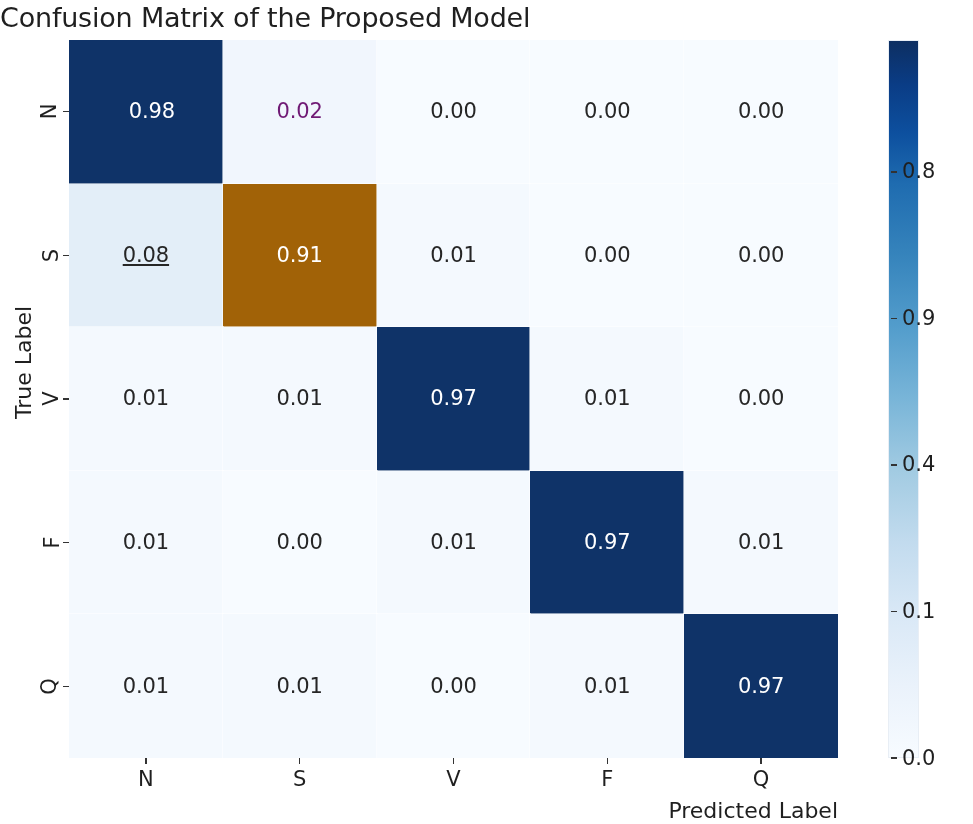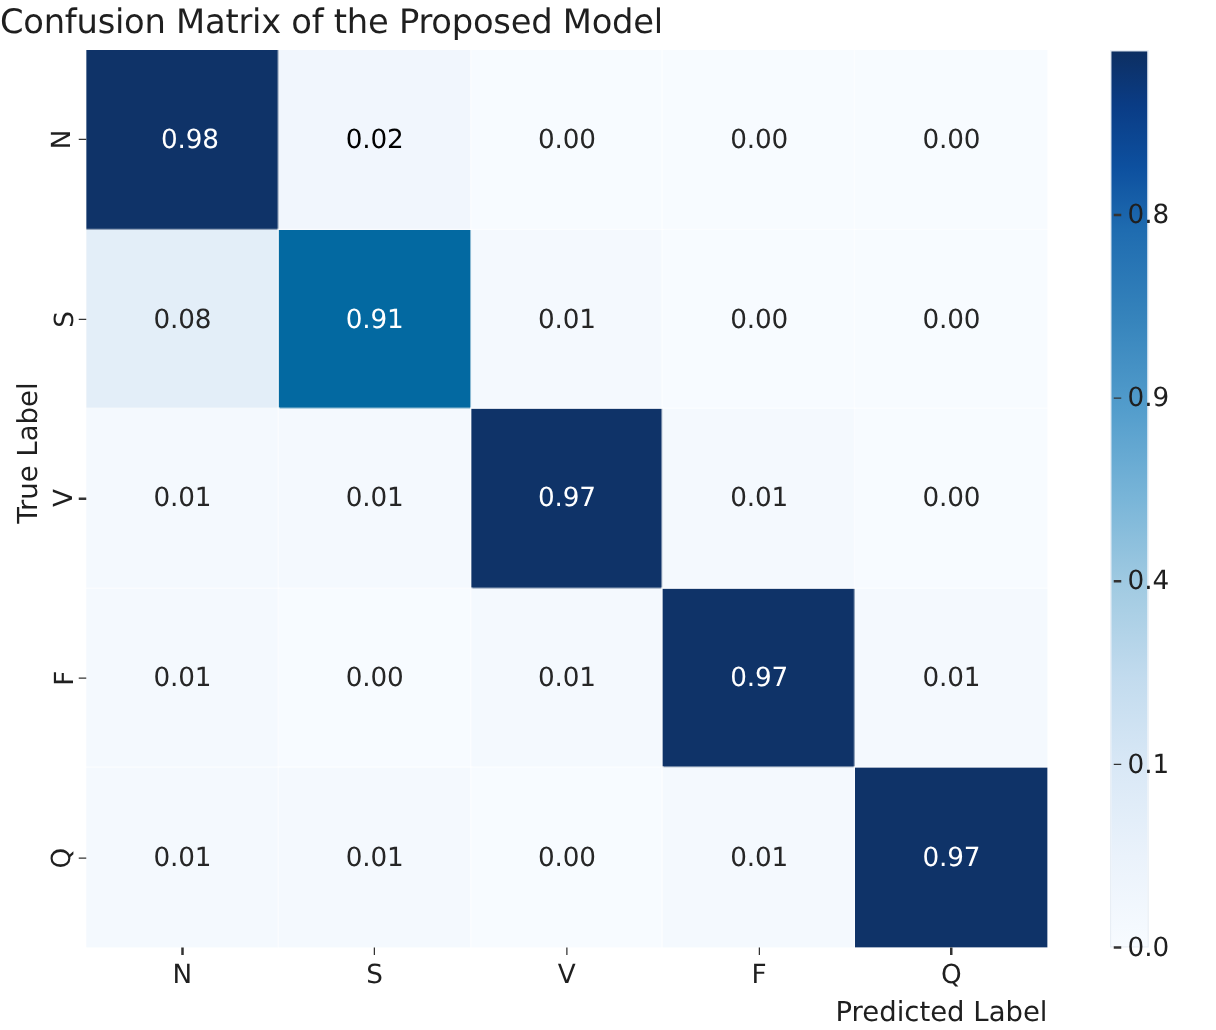--- a/index.html
+++ b/index.html
@@ -187,35 +187,35 @@
 <body>
 
 <div id="chart-title">Confusion Matrix of the Proposed Model</div>
 
 <div id="heatmap-area">
   <div id="heatmap-grid">
       <div class="matrix-cell" style="background: rgb(15, 51, 104); padding-left: 12px;">
         <span class="cell-value" style="color: rgb(255, 255, 255);">0.98</span>
       </div>
       <div class="matrix-cell" style="background: rgb(241, 246, 253);">
-        <span class="cell-value" style="color: #000000;">0.02</span>
+        <span class="cell-value" style="color: #701a75;">0.02</span>
       </div>
       <div class="matrix-cell" style="background: rgb(247, 251, 255);">
         <span class="cell-value" style="color: rgb(38, 38, 38);">0.00</span>
       </div>
       <div class="matrix-cell" style="background: rgb(247, 251, 255);">
         <span class="cell-value" style="color: rgb(38, 38, 38);">0.00</span>
       </div>
       <div class="matrix-cell" style="background: rgb(247, 251, 255);">
         <span class="cell-value" style="color: rgb(38, 38, 38);">0.00</span>
       </div>
       <div class="matrix-cell" style="background: rgb(227, 238, 248);">
-        <span class="cell-value" style="color: rgb(38, 38, 38);">0.08</span>
-      </div>
-      <div class="matrix-cell" style="background: #0369a1;">
+        <span class="cell-value" style="color: rgb(38, 38, 38); text-decoration: underline;">0.08</span>
+      </div>
+      <div class="matrix-cell" style="background: #a16207;">
         <span class="cell-value" style="color: rgb(255, 255, 255);">0.91</span>
       </div>
       <div class="matrix-cell" style="background: rgb(244, 249, 254);">
         <span class="cell-value" style="color: rgb(38, 38, 38);">0.01</span>
       </div>
       <div class="matrix-cell" style="background: rgb(247, 251, 255);">
         <span class="cell-value" style="color: rgb(38, 38, 38);">0.00</span>
       </div>
       <div class="matrix-cell" style="background: rgb(247, 251, 255);">
         <span class="cell-value" style="color: rgb(38, 38, 38);">0.00</span>

